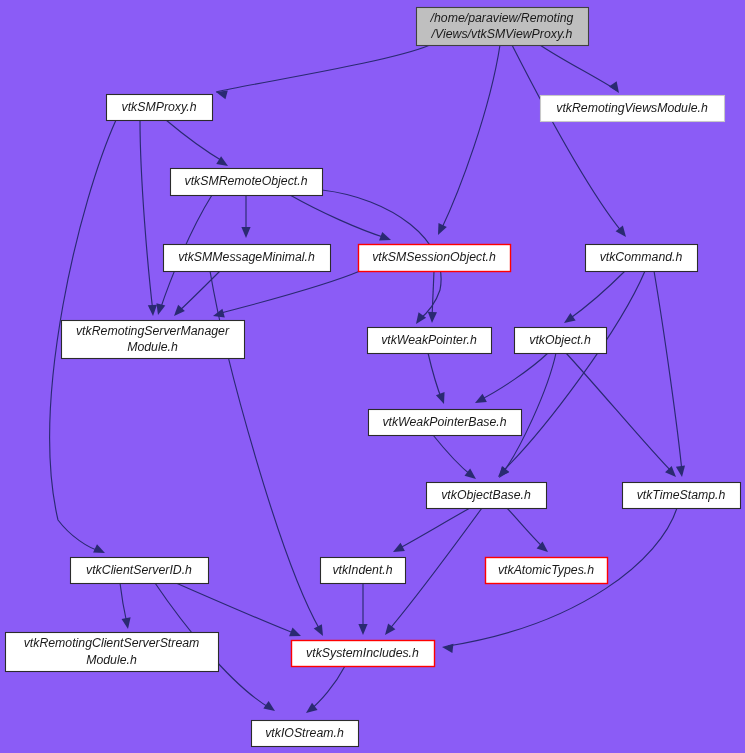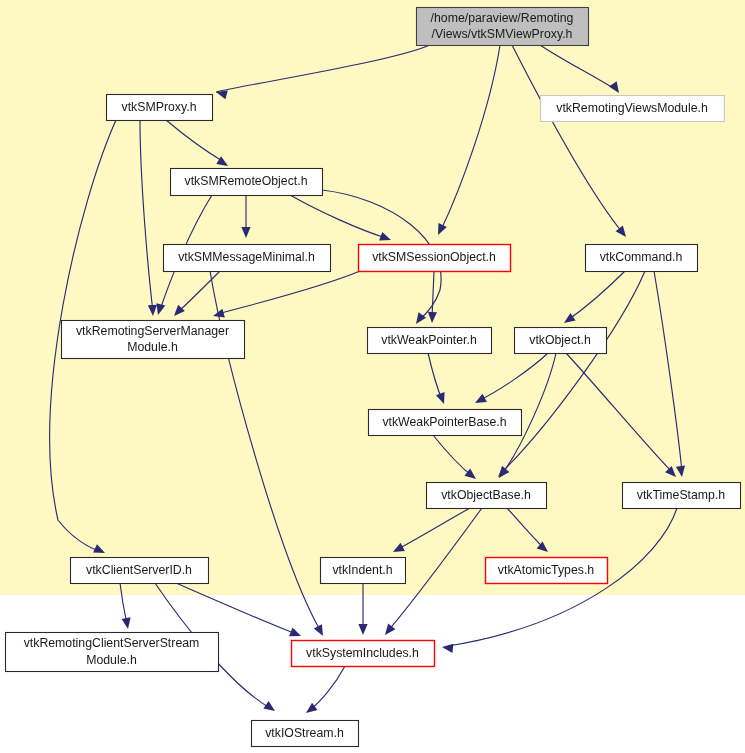--- a/index.html
+++ b/index.html
@@ -9,22 +9,23 @@
   }
   body {
     width: 745px;
     height: 753px;
     font-family: "Liberation Sans", sans-serif;
     overflow: hidden;
   }
   #graph-root {
     position: relative;
     width: 745px;
-    height: 595px;
-    background: #fef9c3;
+    height: 753px;
+    background: #8b5cf6;
+    font-style: italic;
   }
   svg#dep-graph {
     display: block;
     width: 745px;
     height: 753px;
   }
   .node-box {
     fill: #ffffff;
     stroke: #2b2b2b;
     stroke-width: 1.1;

